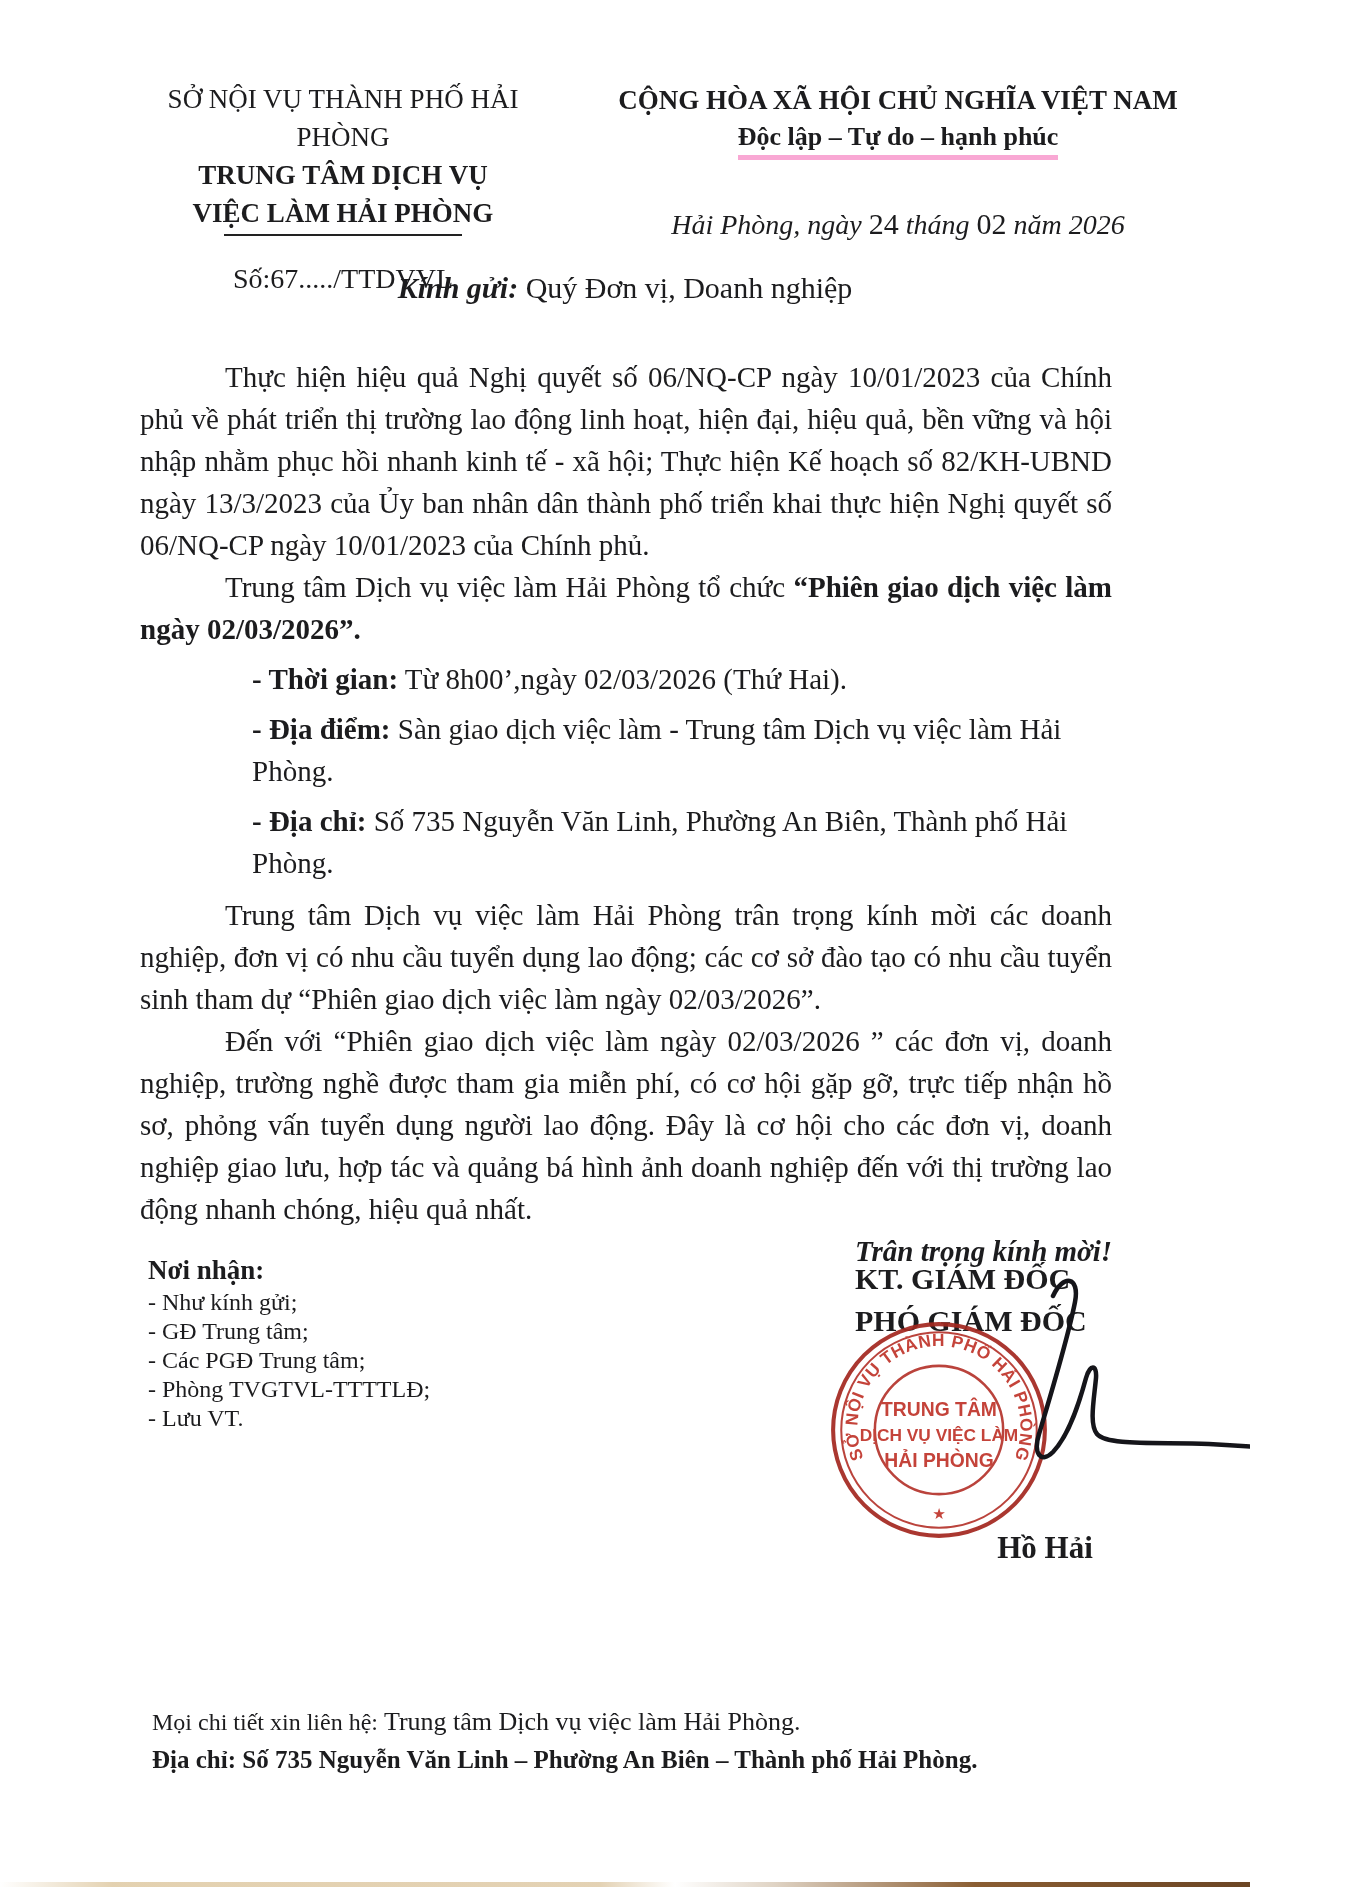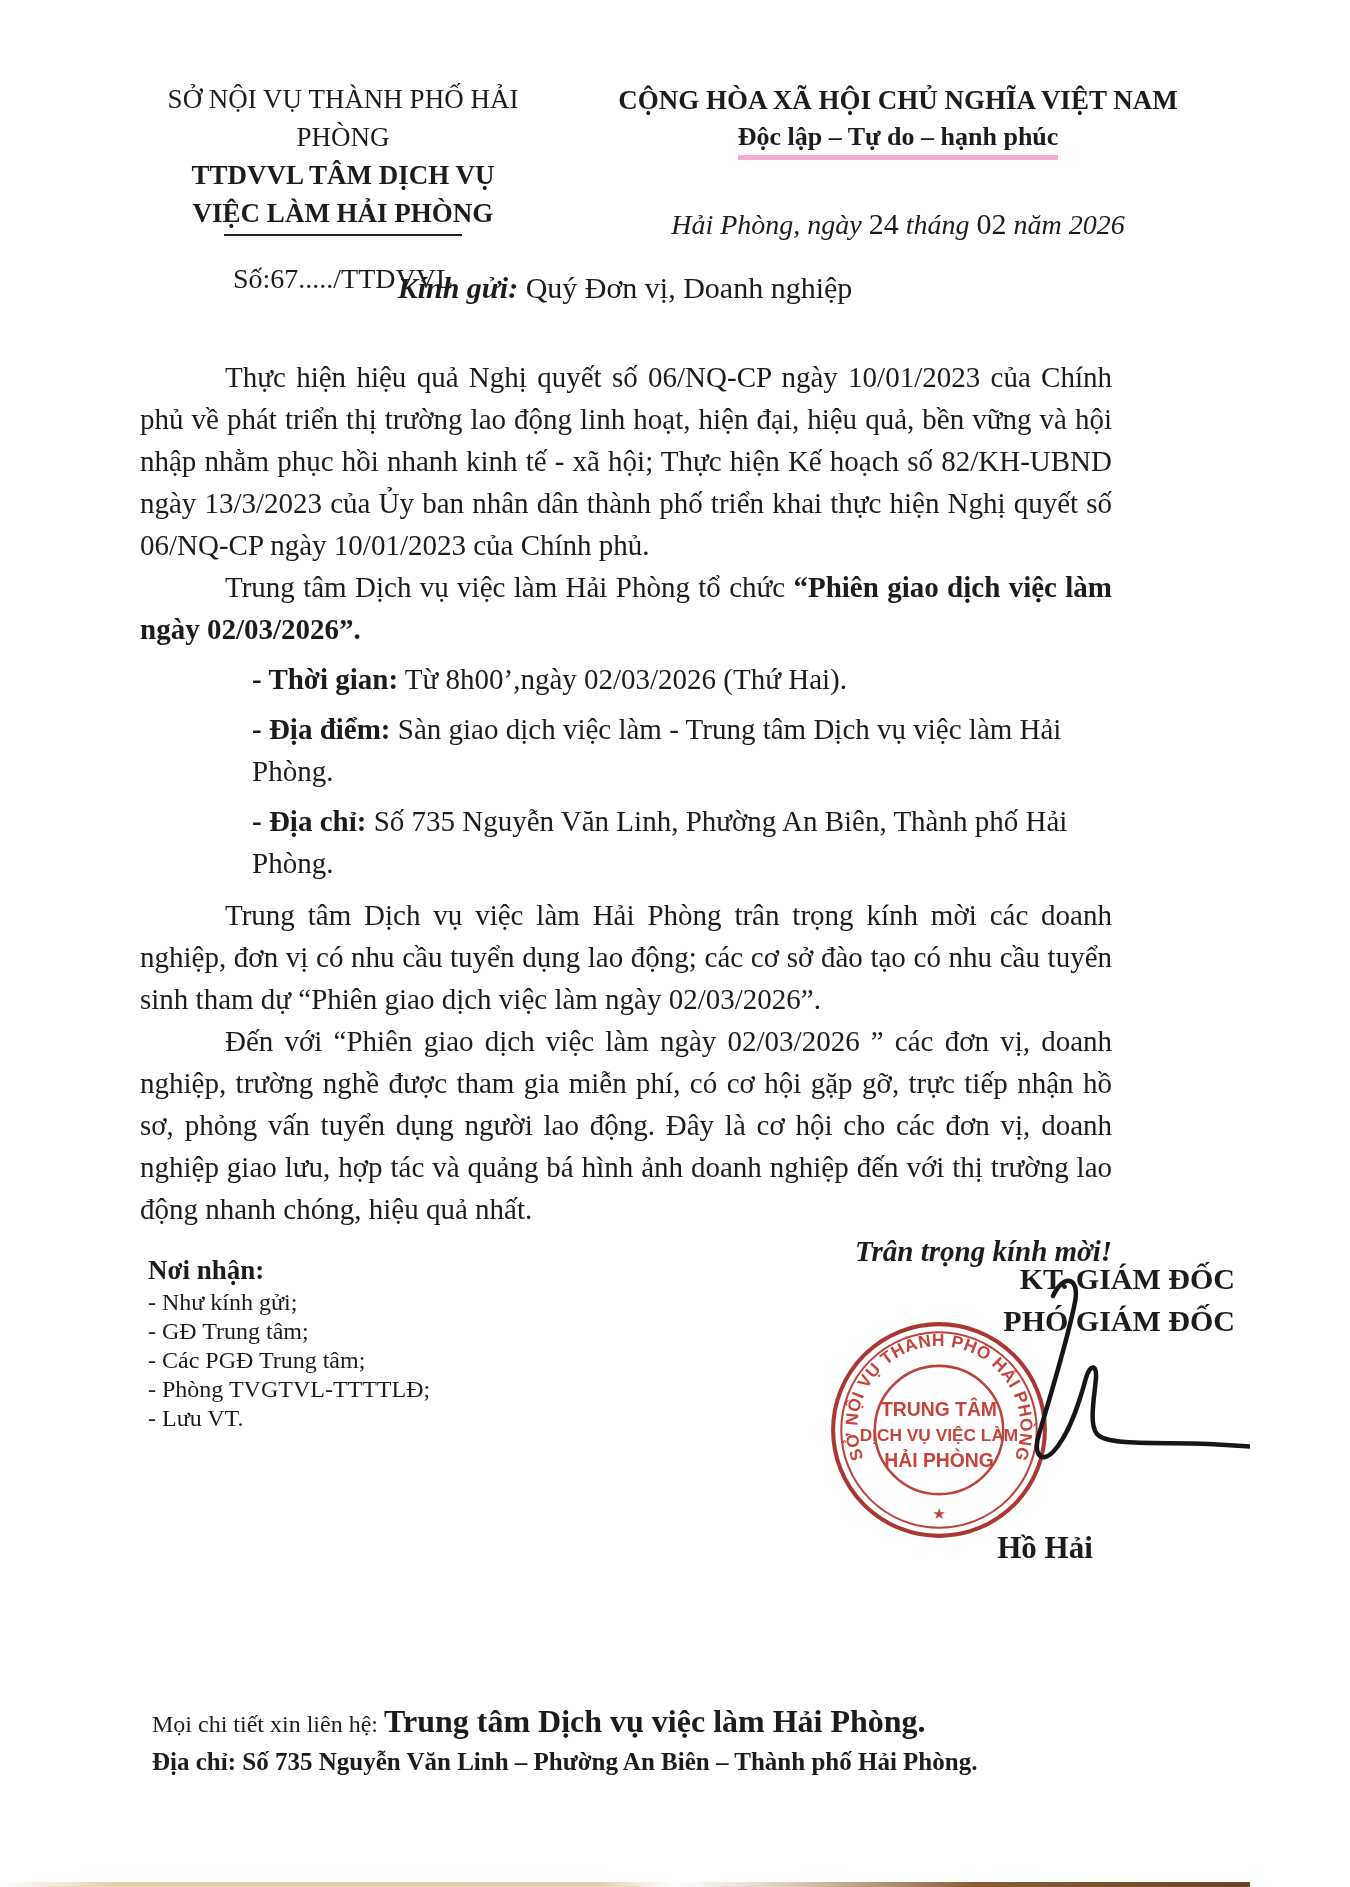--- a/index.html
+++ b/index.html
@@ -33,46 +33,46 @@
   .para:first-child{margin-top:48px;}
   .b{font-weight:bold;}
   .detail-row{padding-left:112px;margin:8px 0 0 0;text-indent:0;text-align:left;}
   .detail-row .label{font-weight:bold;}
   .p3{margin-top:10px;}
   .closing{padding-left:112px;font-weight:bold;font-style:italic;text-align:right;}
   
   .recipients{position:absolute;left:148px;top:1252px;line-height:29px;}
   .recipients .rcpt-title{font-size:27px;font-weight:bold;line-height:36px;margin-bottom:0;}
   .recipients .rcpt-item{font-size:24px;}
-  .sign-right{position:absolute;left:855px;top:1258px;width:380px;text-align:right;font-size:30px;font-weight:bold;line-height:42px;}
+  .sign-right{position:absolute;left:855px;top:1258px;width:380px;text-align:left;font-size:30px;font-weight:bold;line-height:42px;}
   .signer{position:absolute;left:855px;top:1530px;width:380px;text-align:center;font-size:31px;font-weight:bold;}
   .stamp{position:absolute;left:827px;top:1318px;width:224px;height:224px;opacity:.92;}
   .stamp text{font-family:"Liberation Sans","DejaVu Sans",sans-serif;}
   .signature-svg{position:absolute;left:975px;top:1272px;width:355px;height:250px;}
   
   .footer{position:absolute;left:152px;top:1704px;line-height:35px;white-space:nowrap;}
   .footer .f1-pre{font-size:24px;}
-  .footer .f1-bold{font-size:32px;font-weight:bold;}
+  .footer .f1-bold{font-size:26px;font-weight:normal;}
   .footer .f-bold{font-size:25px;font-weight:bold;}
   .footer .phone{display:inline-block;width:410px;}
   .scan-edge{position:absolute;left:0;bottom:0;width:100%;height:5px;
     background:linear-gradient(90deg,
       rgba(210,180,120,0) 0%, rgba(205,172,112,.55) 9%,
       rgba(200,165,105,.5) 48%, rgba(200,165,105,0) 54%,
       rgba(150,110,60,.3) 62%, #8a5d32 78%, #6b4524 100%);}
 </style>
 </head>
 <body>
 
 <div class="page">
 
   <div class="header">
     <div class="hdr-left">
       <div class="org-parent">SỞ NỘI VỤ THÀNH PHỐ HẢI PHÒNG</div>
-      <div class="org-name">TTDVVL TÂM DỊCH VỤ</div>
+      <div class="org-name">TRUNG TÂM DỊCH VỤ</div>
       <div class="org-name">VIỆC LÀM HẢI PHÒNG</div>
       <div class="org-underline"></div>
       <div class="doc-number">Số:67...../TTDVVL</div>
     </div>
     <div class="hdr-right">
       <div class="nation">CỘNG HÒA XÃ HỘI CHỦ NGHĨA VIỆT NAM</div>
       <div><span class="motto">Độc lập – Tự do – hạnh phúc</span></div>
       <div class="dateline">
         <span>Hải Phòng, ngày </span><span class="upright">24</span><span> tháng </span><span class="upright">02</span><span> năm </span><span>2026</span>
       </div>

